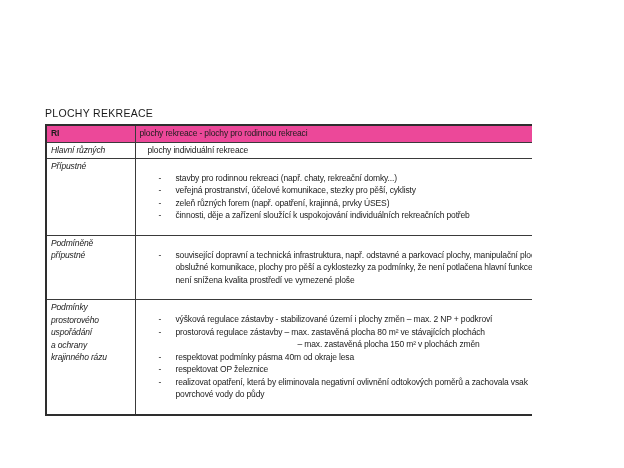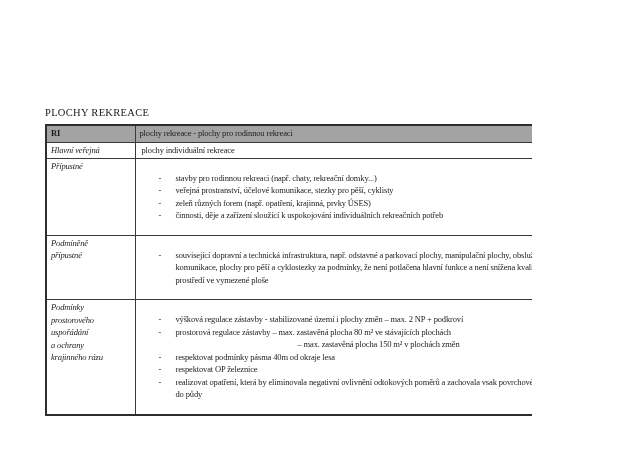--- a/index.html
+++ b/index.html
@@ -3,21 +3,21 @@
 <meta charset="utf-8">
 <style>
   html, body { margin: 0; padding: 0; }
   body { background: #ffffff; }
   .page {
     position: relative;
     width: 532px;
     height: 468px;
     background: #ffffff;
     overflow: hidden;
-    font-family: Liberation Serif, serif;
+    font-family: Liberation Sans, sans-serif;
     color: #1c1c1c;
   }
   .doc-title {
     position: absolute;
     left: 45px;
     top: 107px;
     font-size: 10.5px;
     font-weight: 400;
     letter-spacing: 0.3px;
     color: #1a1a1a;
@@ -35,36 +35,36 @@
   table.zoning td {
     border: 1px solid #3a3a3a;
     vertical-align: top;
     padding: 1px 4px;
     font-size: 8.5px;
     line-height: 12.5px;
     letter-spacing: -0.15px;
   }
   col.c-label { width: 89px; }
   tr.header-row td {
-    background: #a3a3a3;
+    background: #ec4899;
     height: 14px;
     line-height: 13px;
   }
   td.code-cell {
     font-weight: 700;
     font-size: 9px;
     padding-left: 6px;
   }
   td.label-cell {
     font-style: italic;
     white-space: pre-line;
     padding-left: 5px;
   }
   td.content-cell { padding-left: 0; padding-right: 12px; }
-  td.content-cell.plain { padding-left: 6px; }
+  td.content-cell.plain { padding-left: 12px; }
   tr.r-main td   { height: 12px; }
   tr.r-allow td  { height: 51px; }
   tr.r-deny td   { height: 24px; }
   tr.r-cond td   { height: 39px; }
   tr.r-rules td  { height: 85px; }
   ul.items {
     list-style: none;
     margin: 12px;
     padding: 0;
   }
@@ -115,21 +115,21 @@
         <col>
       </colgroup>
 
     <tbody>
         <tr class="header-row">
       <td class="code-cell">RI</td>
       <td>plochy rekreace - plochy pro rodinnou rekreaci</td>
     </tr>
 
     <tr class="r-main">
-      <td class="label-cell">Hlavní veřejná</td>
+      <td class="label-cell">Hlavní různých</td>
       <td class="content-cell plain">plochy individuální rekreace</td>
     </tr>
 
     <tr class="r-allow">
       <td class="label-cell">Přípustné</td>
       <td class="content-cell">
         <ul class="items">
           <li>stavby pro rodinnou rekreaci (např. chaty, rekreační domky...)</li>
           <li>veřejná prostranství, účelové komunikace, stezky pro pěší, cyklisty</li>
           <li>zeleň různých forem (např. opatření, krajinná, prvky ÚSES)</li>

